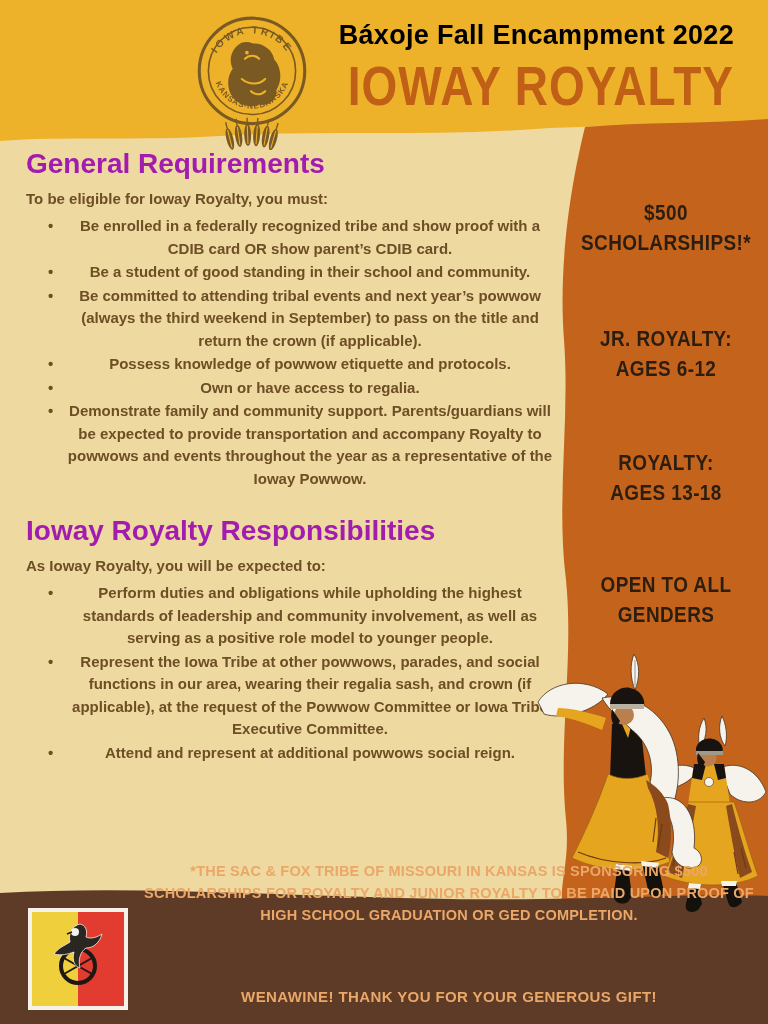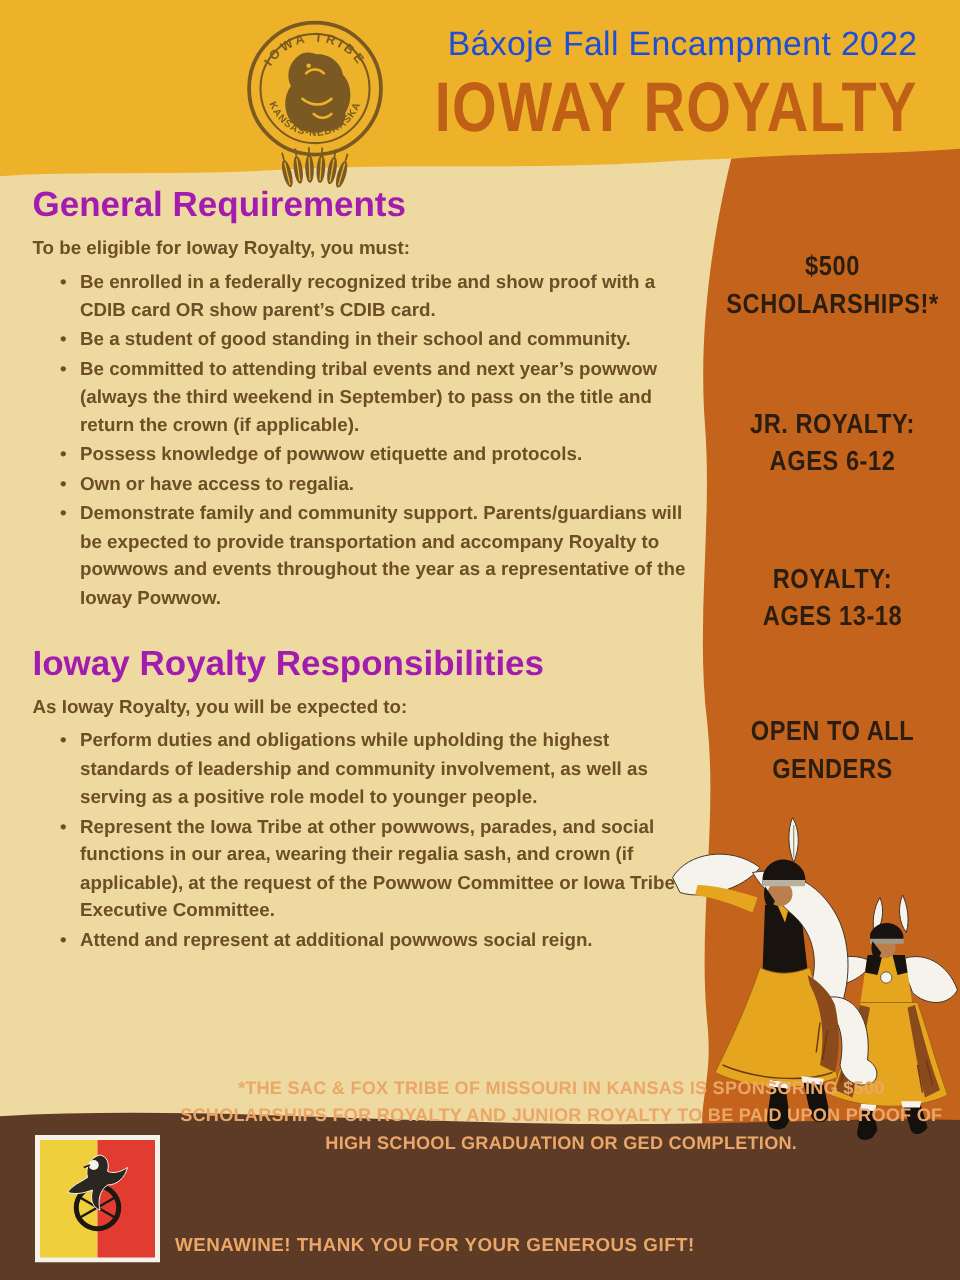--- a/index.html
+++ b/index.html
@@ -7,53 +7,53 @@
     position:relative; width:768px; height:1024px; overflow:hidden;
     background:#eed9a1;
     font-family:"Liberation Sans","DejaVu Sans",sans-serif;
   }
   .poster svg { display:block; }
   .bg { position:absolute; left:0; top:0; width:768px; height:1024px; }
 
   
   .seal { position:absolute; left:186px; top:8px; width:132px; height:142px; }
   .header-text { position:absolute; right:34px; top:20px; text-align:right; }
-  .subtitle { font-size:27px; font-weight:normal; color:#1d4ed8; letter-spacing:0.3px; white-space:nowrap; }
+  .subtitle { font-size:27px; font-weight:bold; color:#000000; letter-spacing:0.3px; white-space:nowrap; }
   .title { font-size:46px; font-weight:bold; color:#c05f16; letter-spacing:1px;
            margin-top:6px; line-height:1; white-space:nowrap;
            transform:scaleY(1.22); transform-origin:100% 0; }
 
   
   .left-col { position:absolute; left:26px; top:148px; width:530px; color:#6e4e24; }
   .section-heading { font-size:28px; font-weight:bold; color:#a21caf; margin:0 0 8px 0; }
   .section-intro { font-size:15px; font-weight:bold; margin:0 0 5px 0; line-height:22px; }
   .left-col ul { list-style:none; margin:0; padding:0 0 0 22px; }
   .left-col li { position:relative; padding-left:16px; font-size:15px; line-height:22.5px;
-                 font-weight:bold; margin-bottom:1px; }
+                 font-weight:bold; margin-bottom:1px;text-align:center; }
   .left-col li::before { content:"\2022"; position:absolute; left:0; top:0; }
   .section-2 { margin-top:25px; }
 
   
   .callout { position:absolute; left:566px; width:200px; text-align:center;
              font-weight:bold; font-size:22px; line-height:30px; letter-spacing:0.5px;
              color:#2b1e10; transform:scaleX(0.86); transform-origin:50% 0; }
   .callout div { white-space:nowrap; }
   .co-scholarship { top:198px; }
   .co-jr { top:324px; }
   .co-royalty { top:448px; }
   .co-open { top:570px; }
 
   .dancers { position:absolute; left:536px; top:652px; width:232px; height:262px; }
 
   
   .flag { position:absolute; left:28px; top:908px; width:100px; height:102px; }
   .footer-note { position:absolute; left:140px; top:860px; width:618px; text-align:center;
                  color:#eaa768; font-weight:bold; font-size:14.5px; line-height:22px;
                  letter-spacing:0.2px; }
-  .footer-thanks { position:absolute; left:140px; top:988px; width:618px; 
+  .footer-thanks { position:absolute; left:140px; top:988px; width:618px; text-align:center;
                    color:#eaa768; font-weight:bold; font-size:15px; letter-spacing:0.4px; }
 </style>
 </head>
 <body>
 
 <div class="poster">
 
   <svg class="bg" viewBox="0 0 768 1024" aria-hidden="true">
     <rect x="0" y="0" width="768" height="1024" fill="#eed9a1"></rect>
     <path d="M0 0 H768 V121 C690 127 600 124 520 130 C420 136 320 130 220 136 C140 141 60 136 0 141 Z" fill="#eeb22a"></path>

